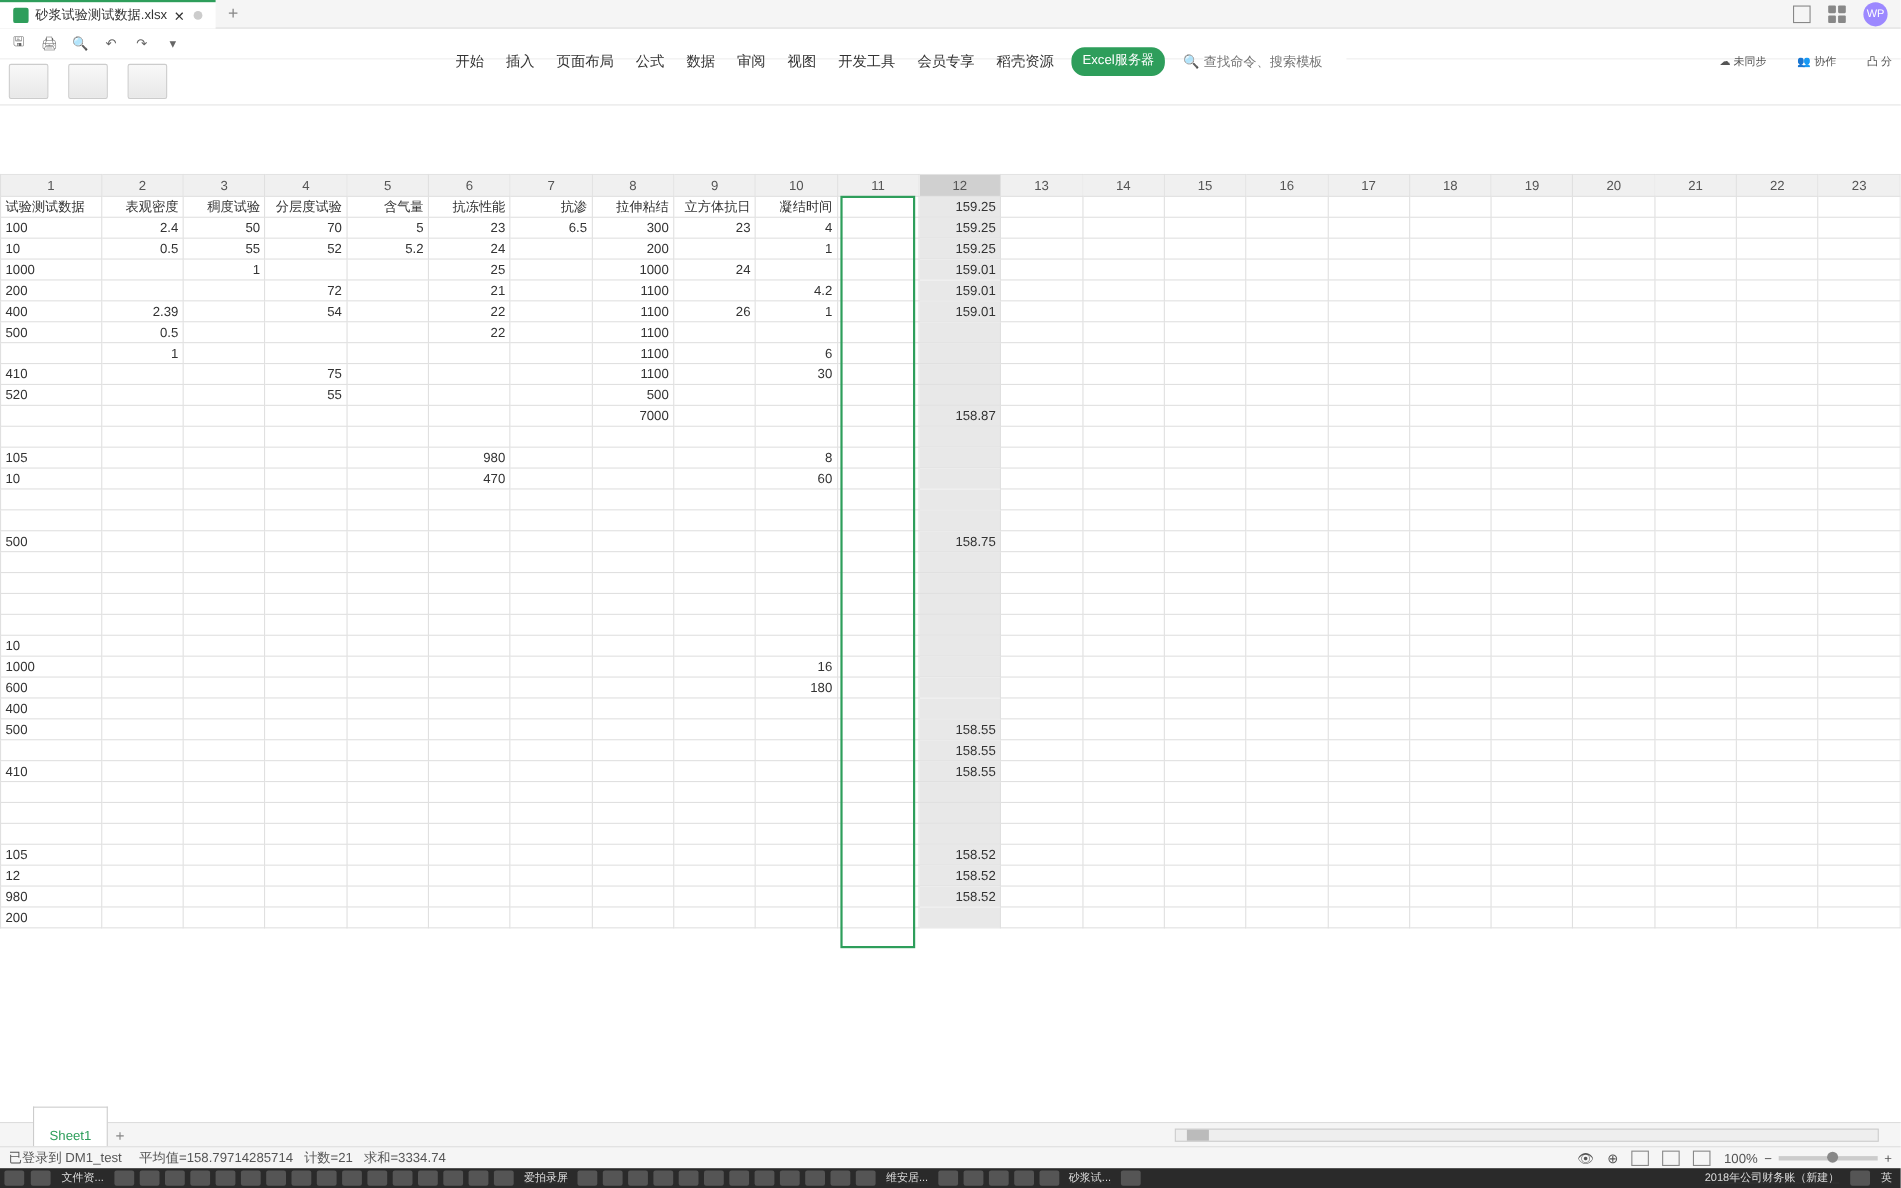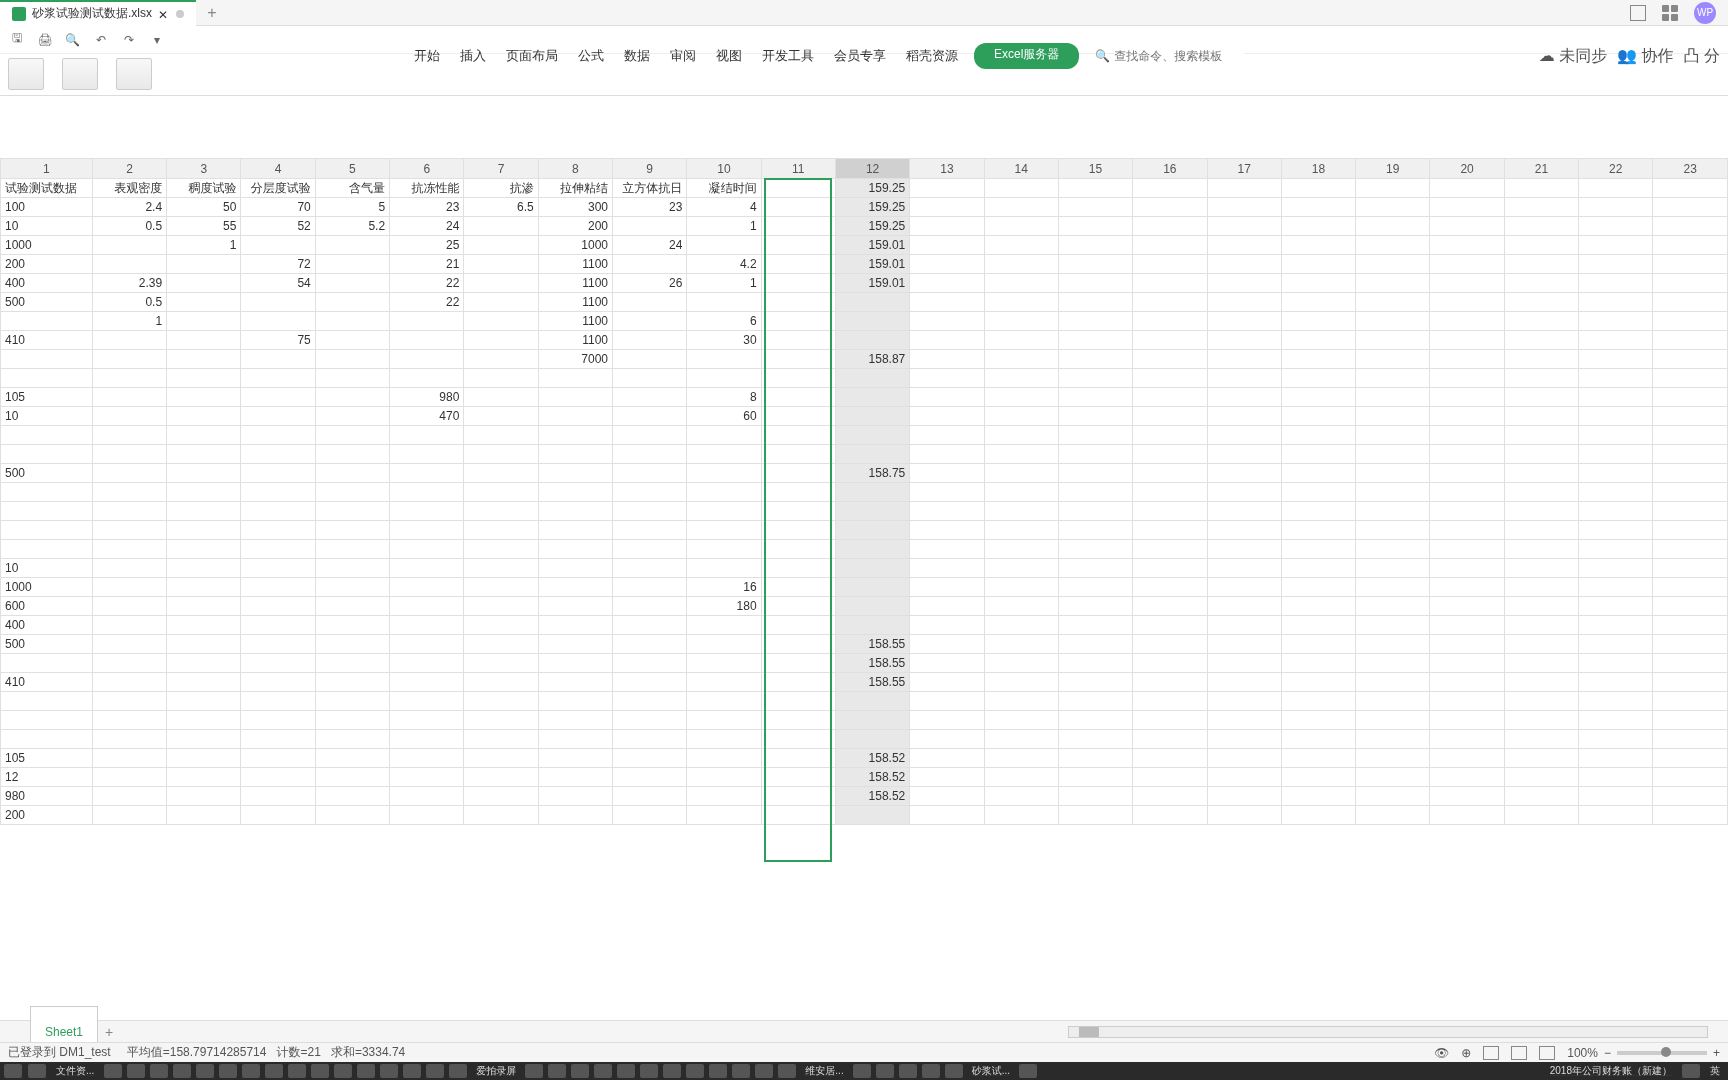--- a/index.html
+++ b/index.html
@@ -19,24 +19,24 @@
 .avatar { width: 22px; height: 22px; border-radius: 50%; background: #9c88ff; color: #fff; font-size: 10px; display: flex; align-items: center; justify-content: center; }
 
 
 .qbar { height: 28px; display: flex; align-items: center; padding: 0 8px; gap: 10px; border-bottom: 1px solid #eee; }
 .qbtn { width: 18px; height: 18px; color: #666; display: flex; align-items: center; justify-content: center; }
 
 
 .menubar { position: absolute; top: 42px; left: 0; right: 0; height: 28px; display: flex; align-items: center; margin-left: 44px; }
 .menus { position: absolute; left: 360px; display: flex; gap: 0; }
 .menuitem { padding: 4px 10px; font-size: 13px; color: #333; cursor: pointer; }
-.pill { background: #2e9e5b; color: #fff; border-radius: 12px; padding: 3px 20px; font-size: 12px; margin-left: 6px; }
+.pill { background: #2e9e5b; color: #fff; border-radius: 12px; padding: 3px 10px; font-size: 12px; margin-left: 6px; }
 .search { margin-left: 16px; display: flex; align-items: center; gap: 4px; color: #aaa; }
 .search input { border: none; outline: none; width: 130px; font-size: 12px; color: #666; }
-.right-actions { position: absolute; right: 8px; display: flex; align-items: center; gap: 10px; font-size: 16px; color: #555; }
+.right-actions { position: absolute; right: 8px; display: flex; align-items: center; gap: 28px; font-size: 10px; color: #555; }
 
 
 .ribbon { position: absolute; top: 54px; left: 0; right: 0; height: 42px; border-bottom: 1px solid #ddd; padding: 4px 8px; display: flex; gap: 18px; }
 .ribbonbtn { width: 36px; height: 32px; background: linear-gradient(#f8f8f8,#e8e8e8); border: 1px solid #ccc; border-radius: 2px; }
 
 
 .artifact { position: absolute; top: 96px; left: 0; height: 62px; width: 100%; background: #fff; }
 
 
 .grid { position: absolute; top: 158px; left: 0; right: 0; bottom: 60px; overflow: hidden; background: #fff; }
@@ -408,20 +408,45 @@
           <td></td>
           <td></td>
           <td></td>
           <td></td>
           <td></td>
           <td></td>
           <td></td>
           <td></td>
         </tr>
         <tr>
+          <td class="lbl">520</td>
+          <td></td>
+          <td></td>
+          <td>55</td>
+          <td></td>
+          <td></td>
+          <td></td>
+          <td>500</td>
+          <td></td>
+          <td></td>
+          <td></td>
+          <td class="sel"></td>
+          <td></td>
+          <td></td>
+          <td></td>
+          <td></td>
+          <td></td>
+          <td></td>
+          <td></td>
+          <td></td>
+          <td></td>
+          <td></td>
+          <td></td>
+        </tr>
+        <tr>
           <td class="lbl"></td>
           <td></td>
           <td></td>
           <td></td>
           <td></td>
           <td></td>
           <td></td>
           <td>7000</td>
           <td></td>
           <td></td>

